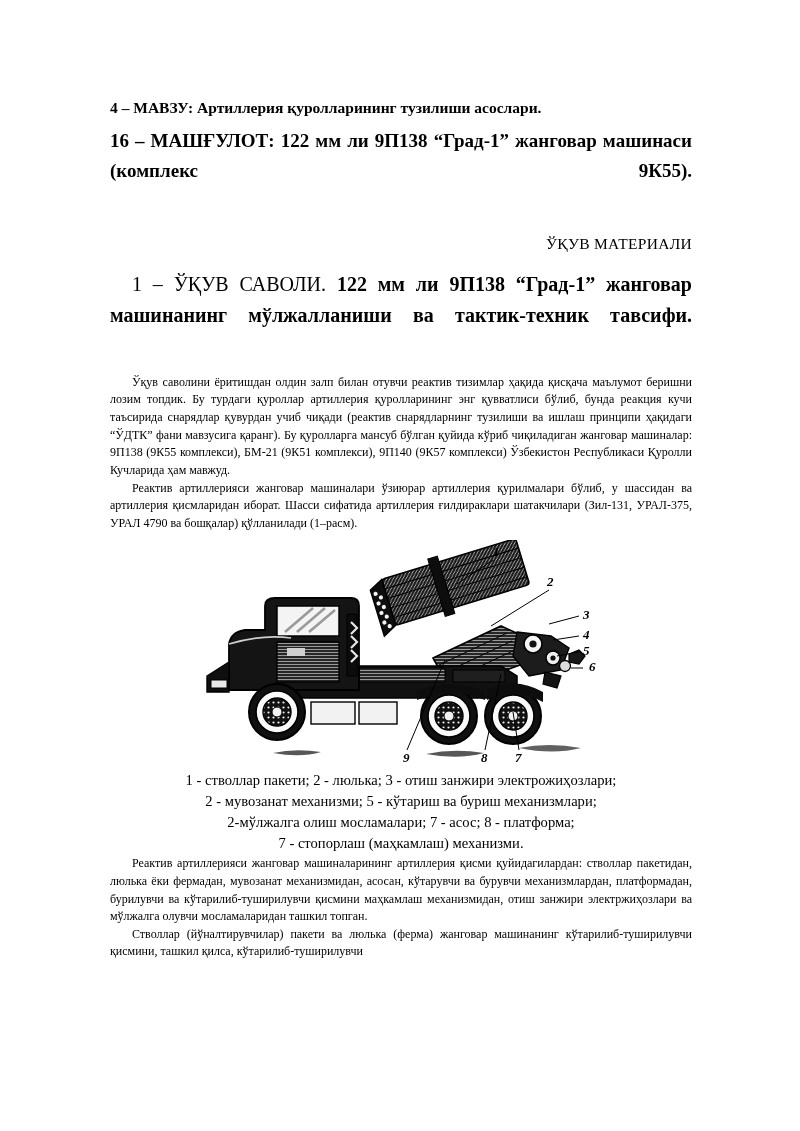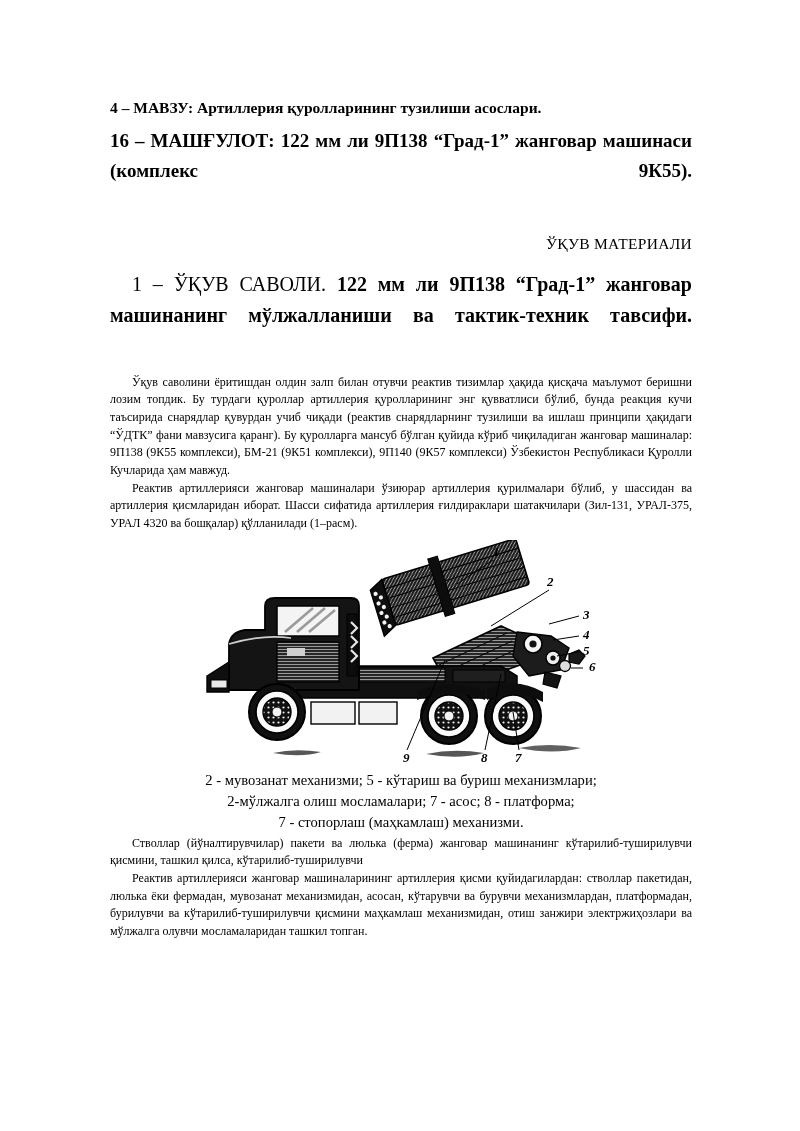--- a/index.html
+++ b/index.html
@@ -132,21 +132,21 @@
 
     <div class="center-title">ЎҚУВ МАТЕРИАЛИ</div>
 
     <div class="question-line">
       <span>1 – ЎҚУВ САВОЛИ.</span>
       <b>122 мм ли 9П138 “Град-1” жанговар машинанинг мўлжалланиши ва тактик-техник тавсифи.</b>
     </div>
 
     <p class="body-par">Ўқув саволини ёритишдан олдин залп билан отувчи реактив тизимлар ҳақида қисқача маълумот беришни лозим топдик. Бу турдаги қуроллар артиллерия қуролларининг энг қувватлиси бўлиб, бунда реакция кучи таъсирида снарядлар қувурдан учиб чиқади (реактив снарядларнинг тузилиши ва ишлаш принципи ҳақидаги “ЎДТК” фани мавзусига қаранг). Бу қуролларга мансуб бўлган қуйида кўриб чиқиладиган жанговар машиналар: 9П138 (9К55 комплекси), БМ-21 (9К51 комплекси), 9П140 (9К57 комплекси) Ўзбекистон Республикаси Қуролли Кучларида ҳам мавжуд.</p>
 
-    <p class="body-par">Реактив артиллерияси жанговар машиналари ўзиюрар артиллерия қурилмалари бўлиб, у шассидан ва артиллерия қисмларидан иборат. Шасси сифатида артиллерия ғилдираклари шатакчилари (Зил-131, УРАЛ-375, УРАЛ 4320 ва бошқалар) қўлланилади (1–расм).</p>
+    <p class="body-par">Реактив артиллерияси жанговар машиналари ўзиюрар артиллерия қурилмалари бўлиб, у шассидан ва артиллерия қисмларидан иборат. Шасси сифатида артиллерия ғилдираклари шатакчилари (Зил-131, УРАЛ-375, УРАЛ 4790 ва бошқалар) қўлланилади (1–расм).</p>
 
     <div class="figure-block">
       <svg class="figure-svg-wrap" viewBox="0 0 400 230" width="400" height="230" aria-label="BM-21 line drawing">
         <defs>
           <pattern id="hatch" width="4" height="4" patternUnits="userSpaceOnUse">
             <rect width="4" height="4" fill="#1a1a1a"></rect>
             <path d="M0,4 l4,-4" stroke="#ffffff" stroke-width="0.7"></path>
           </pattern>
           <pattern id="hatchH" width="3" height="3" patternUnits="userSpaceOnUse">
             <rect width="3" height="3" fill="#262626"></rect>
@@ -275,23 +275,24 @@
           <text class="callout-num" x="382" y="99">4</text>
           <text class="callout-num" x="382" y="115">5</text>
           <text class="callout-num" x="388" y="131">6</text>
           <text class="callout-num" x="314" y="222">7</text>
           <text class="callout-num" x="280" y="222">8</text>
           <text class="callout-num" x="202" y="222">9</text>
         </g>
       </svg>
 
 
+      <div class="fig-caption-line">1 - стволлар пакети; 2 - люлька; 3 - отиш занжири электрожиҳозлари;</div>
       <div class="fig-caption-line">2 - мувозанат механизми; 5 - кўтариш ва буриш механизмлари;</div>
       <div class="fig-caption-line">2-мўлжалга олиш мосламалари; 7 - асос; 8 - платформа;</div>
       <div class="fig-caption-line">7 - стопорлаш (маҳкамлаш) механизми.</div>
     </div>
 
+    <p class="body-par after-figure">Реактив артиллерияси жанговар машиналарининг артиллерия қисми қуйидагилардан: стволлар пакетидан, люлька ёки фермадан, мувозанат механизмидан, асосан, кўтарувчи ва бурувчи механизмлардан, платформадан, бурилувчи ва кўтарилиб-туширилувчи қисмини маҳкамлаш механизмидан, отиш занжири электржиҳозлари ва мўлжалга олувчи мосламаларидан ташкил топган.</p>
+
     <p class="body-par">Стволлар (йўналтирувчилар) пакети ва люлька (ферма) жанговар машинанинг кўтарилиб-туширилувчи қисмини, ташкил қилса, кўтарилиб-туширилувчи</p>
-
-    <p class="body-par after-figure">Реактив артиллерияси жанговар машиналарининг артиллерия қисми қуйидагилардан: стволлар пакетидан, люлька ёки фермадан, мувозанат механизмидан, асосан, кўтарувчи ва бурувчи механизмлардан, платформадан, бурилувчи ва кўтарилиб-туширилувчи қисмини маҳкамлаш механизмидан, отиш занжири электржиҳозлари ва мўлжалга олувчи мосламаларидан ташкил топган.</p>
 
   </div>
 </div>
 
 </body></html>

